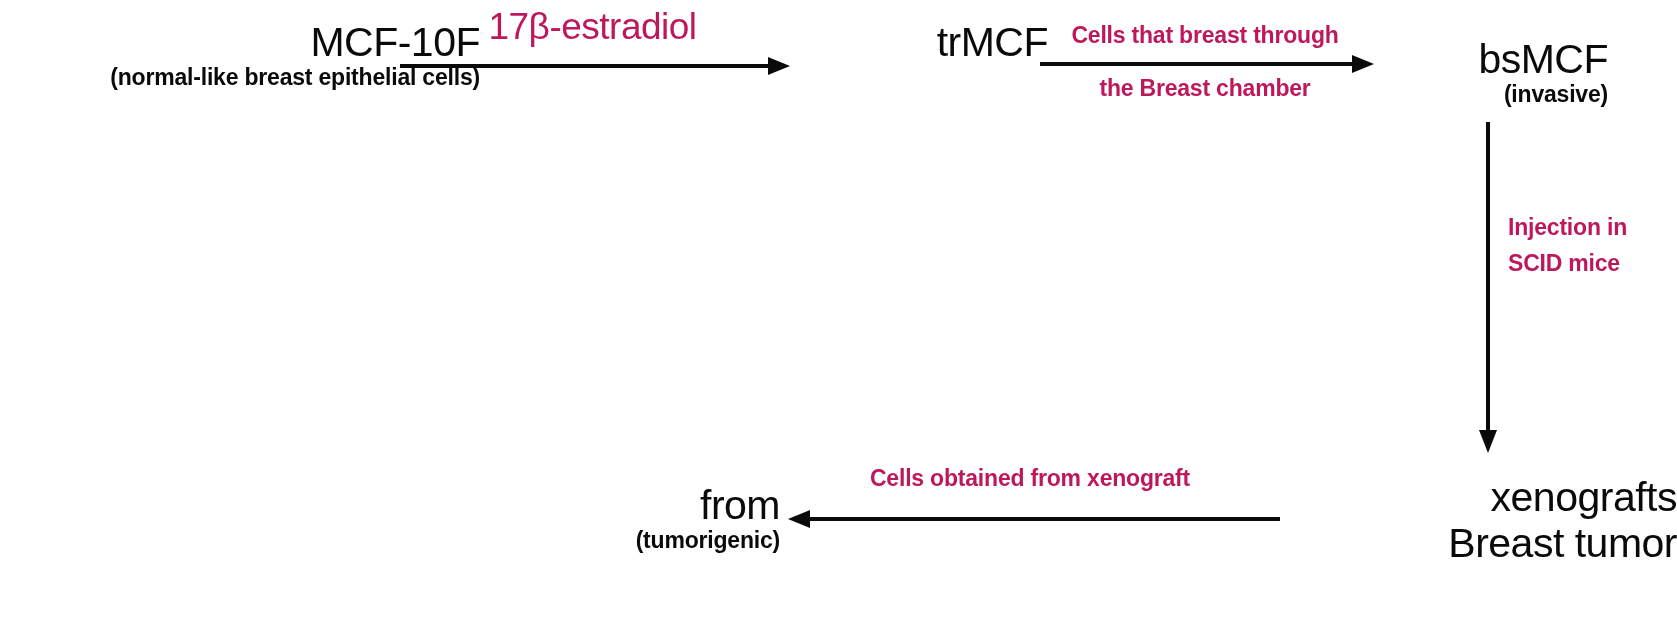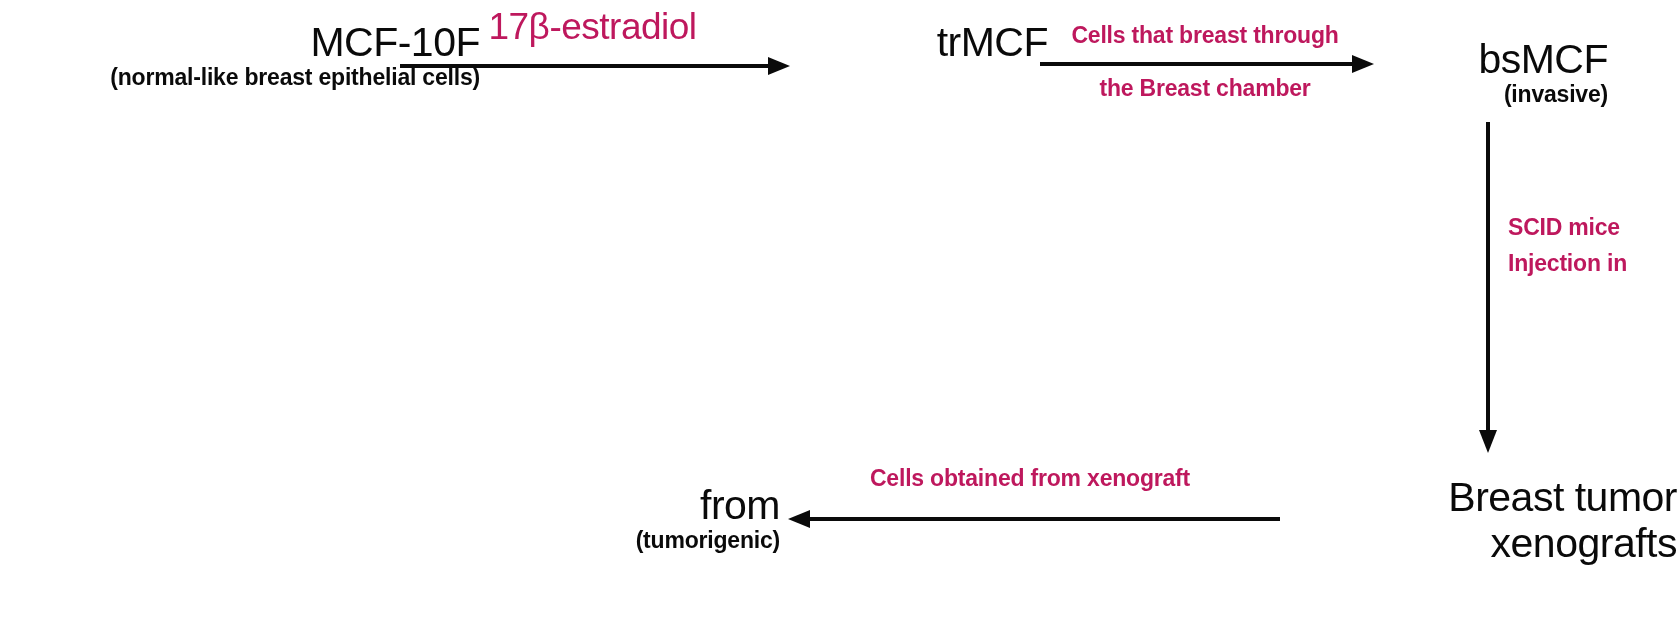--- a/index.html
+++ b/index.html
@@ -100,27 +100,27 @@
   <div class="node" style="left:1368px; top:39px; width:240px;">
     <div class="node-title">bsMCF</div>
     <div class="node-sub">(invasive)</div>
   </div>
 
   <svg class="arrow" style="left:1477px; top:122px;" width="22" height="332" viewBox="0 0 22 332">
     <line class="arrow-line" x1="11" y1="0" x2="11" y2="310" stroke-width="4"></line>
     <polygon class="arrow-head" points="2,308 11,331 20,308"></polygon>
   </svg>
   <div class="arrow-label stacked" style="left:1508px; top:210px; width:160px; text-align:left;">
+    <div>Injection in</div>
     <div>SCID mice</div>
-    <div>Injection in</div>
   </div>
 
   <div class="node" style="left:1280px; top:475px; width:397px;">
+    <div class="node-title two-line">xenografts</div>
     <div class="node-title two-line">Breast tumor</div>
-    <div class="node-title two-line">xenografts</div>
   </div>
 
   <div class="arrow-label" style="left:760px; top:465px; width:540px;">Cells obtained from xenograft</div>
   <svg class="arrow" style="left:786px; top:509px;" width="494" height="22" viewBox="0 0 494 22">
     <line class="arrow-line" x1="22" y1="10" x2="494" y2="10" stroke-width="4"></line>
     <polygon class="arrow-head" points="24,1 2,10 24,19"></polygon>
   </svg>
 
   <div class="node" style="left:460px; top:485px; width:320px;">
     <div class="node-title">from</div>

